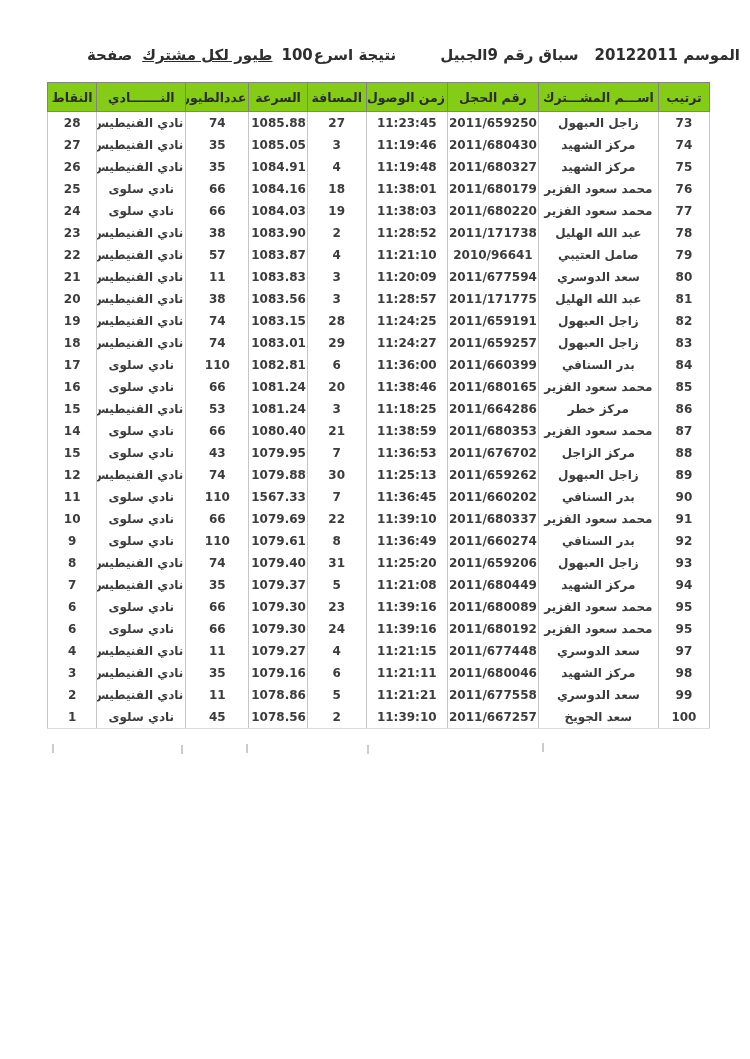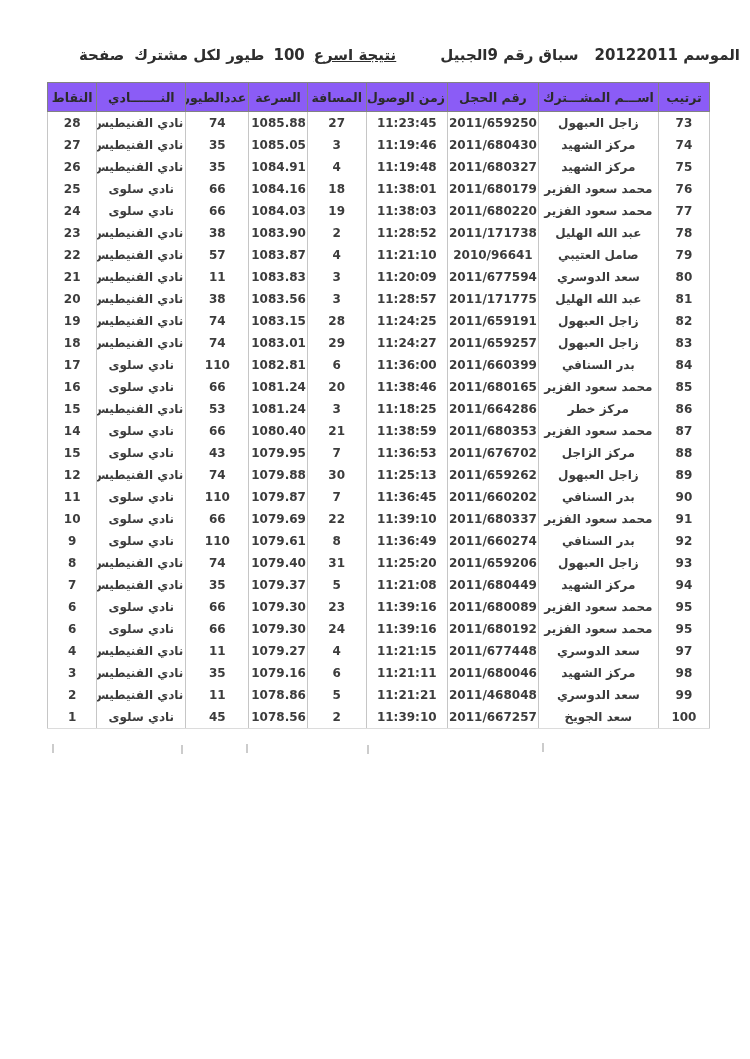--- a/index.html
+++ b/index.html
@@ -26,38 +26,38 @@
     display: flex;
     align-items: baseline;
     font-size: 15px;
     font-weight: bold;
     color: #2e2e2e;
     white-space: nowrap;
   }
   .t-season   { margin-left: 16px; }
   .t-race     { }
   .t-location { margin-left: 44px; }
-  .t-result   { margin-left: 9px; text-decoration: underline; }
+  .t-result   { margin-left: 1px; }
   .t-count    { margin-left: 9px; }
-  .t-unit     { margin-left: 10px; }
+  .t-unit     { margin-left: 10px; text-decoration: underline; }
   .t-pagelbl  { margin-left: 13px; }
 
   
   table.results {
     position: absolute;
     top: 82px;
     left: 47px;
     width: 663px;
     border-collapse: collapse;
     table-layout: fixed;
     direction: rtl;
   }
   table.results thead th {
     height: 28px;
-    background: #8b5cf6;
+    background: #84cc16;
     border: 1px solid #828282;
     font-size: 12.5px;
     font-weight: bold;
     color: #2b2b2b;
     padding: 0 2px;
     text-align: center;
     white-space: nowrap;
     overflow: hidden;
   }
   table.results tbody td {
@@ -322,21 +322,21 @@
           <td class="col-pigeons">74</td>
           <td class="col-club">نادي الفنيطيس</td>
           <td class="col-points">12</td>
         </tr>
         <tr>
           <td class="col-rank">90</td>
           <td class="col-name">بدر السنافي</td>
           <td class="col-ring">2011/660202</td>
           <td class="col-time">11:36:45</td>
           <td class="col-distance">7</td>
-          <td class="col-speed">1079.87</td>
+          <td class="col-speed">1567.33</td>
           <td class="col-pigeons">110</td>
           <td class="col-club">نادي سلوى</td>
           <td class="col-points">11</td>
         </tr>
         <tr>
           <td class="col-rank">91</td>
           <td class="col-name">محمد سعود الفزير</td>
           <td class="col-ring">2011/680337</td>
           <td class="col-time">11:39:10</td>
           <td class="col-distance">22</td>
@@ -418,21 +418,21 @@
           <td class="col-time">11:21:11</td>
           <td class="col-distance">6</td>
           <td class="col-speed">1079.16</td>
           <td class="col-pigeons">35</td>
           <td class="col-club">نادي الفنيطيس</td>
           <td class="col-points">3</td>
         </tr>
         <tr>
           <td class="col-rank">99</td>
           <td class="col-name">سعد الدوسري</td>
-          <td class="col-ring">2011/468048</td>
+          <td class="col-ring">2011/677558</td>
           <td class="col-time">11:21:21</td>
           <td class="col-distance">5</td>
           <td class="col-speed">1078.86</td>
           <td class="col-pigeons">11</td>
           <td class="col-club">نادي الفنيطيس</td>
           <td class="col-points">2</td>
         </tr>
         <tr>
           <td class="col-rank">100</td>
           <td class="col-name">سعد الجويخ</td>

